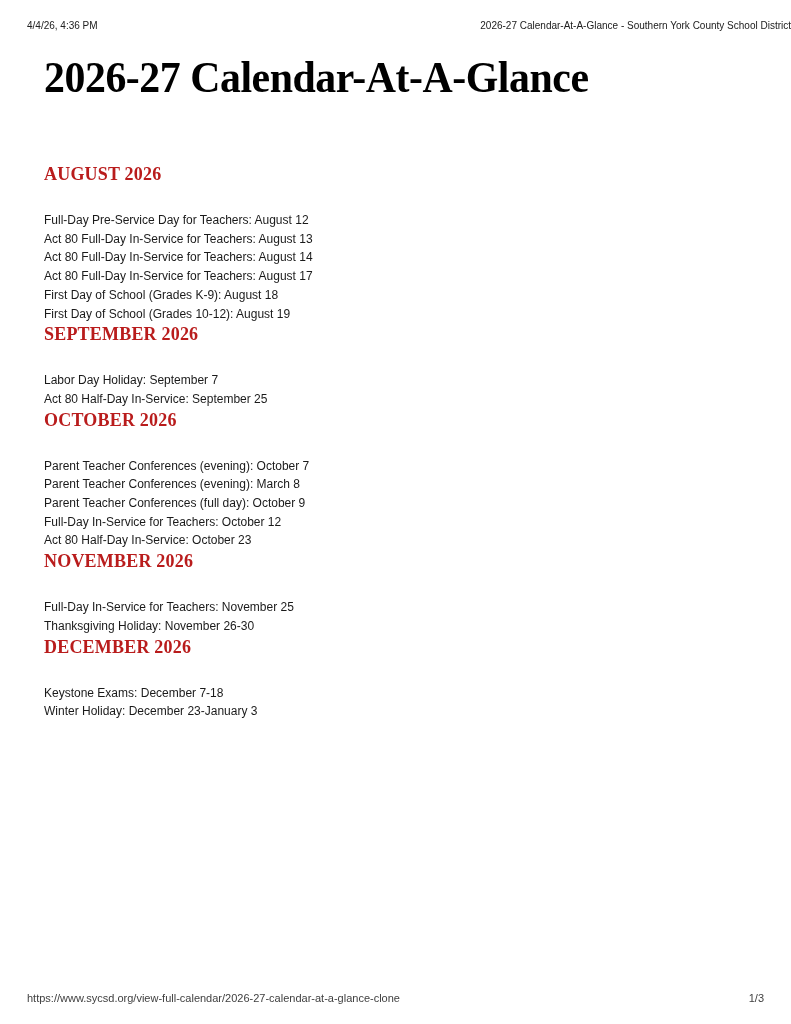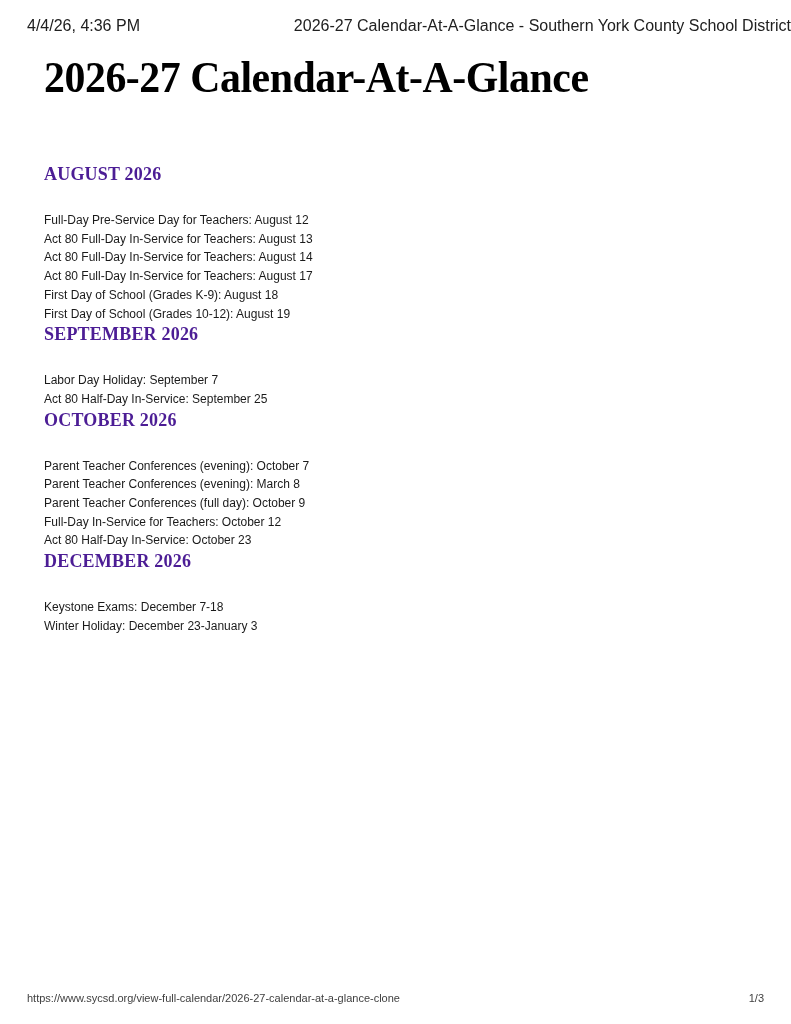--- a/index.html
+++ b/index.html
@@ -25,21 +25,21 @@
     box-sizing: border-box;
   }
 
   
   .print-header {
     position: absolute;
     top: 18px;
     left: 0;
     width: 791px;
     height: 16px;
-    font-size: 16px;
+    font-size: 10px;
     color: #202020;
     line-height: 16px;
     white-space: nowrap;
   }
   .print-header .ph-date {
     position: absolute;
     left: 27px;
     top: 0;
   }
   .print-header .ph-title {
@@ -82,21 +82,21 @@
   .month-block + .month-block {
   }
 
   .month-heading {
     font-family: "Liberation Serif", "DejaVu Serif", serif;
     font-weight: bold;
     font-size: 18px;
     line-height: 22px;
     letter-spacing: 0.2px;
     margin: 0 0 26px 0;
-    color: #4c1d95;
+    color: #b91c1c;
     white-space: nowrap;
   }
 
   .event-list {
     list-style: none;
     margin: 0;
     padding: 0;
   }
   .event-item {
     font-family: "Liberation Sans", sans-serif;
@@ -166,20 +166,27 @@
           <h2 class="month-heading">OCTOBER 2026</h2>
           <ul class="event-list">
             <li class="event-item">Parent Teacher Conferences (evening): October 7</li>
             <li class="event-item">Parent Teacher Conferences (evening): March 8</li>
             <li class="event-item">Parent Teacher Conferences (full day): October 9</li>
             <li class="event-item">Full-Day In-Service for Teachers: October 12</li>
             <li class="event-item">Act 80 Half-Day In-Service: October 23</li>
           </ul>
         </section>
         <section class="month-block">
+          <h2 class="month-heading">NOVEMBER 2026</h2>
+          <ul class="event-list">
+            <li class="event-item">Full-Day In-Service for Teachers: November 25</li>
+            <li class="event-item">Thanksgiving Holiday: November 26-30</li>
+          </ul>
+        </section>
+        <section class="month-block">
           <h2 class="month-heading">DECEMBER 2026</h2>
           <ul class="event-list">
             <li class="event-item">Keystone Exams: December 7-18</li>
             <li class="event-item">Winter Holiday: December 23-January 3</li>
           </ul>
         </section>
       </div>
 
   </div>
 

